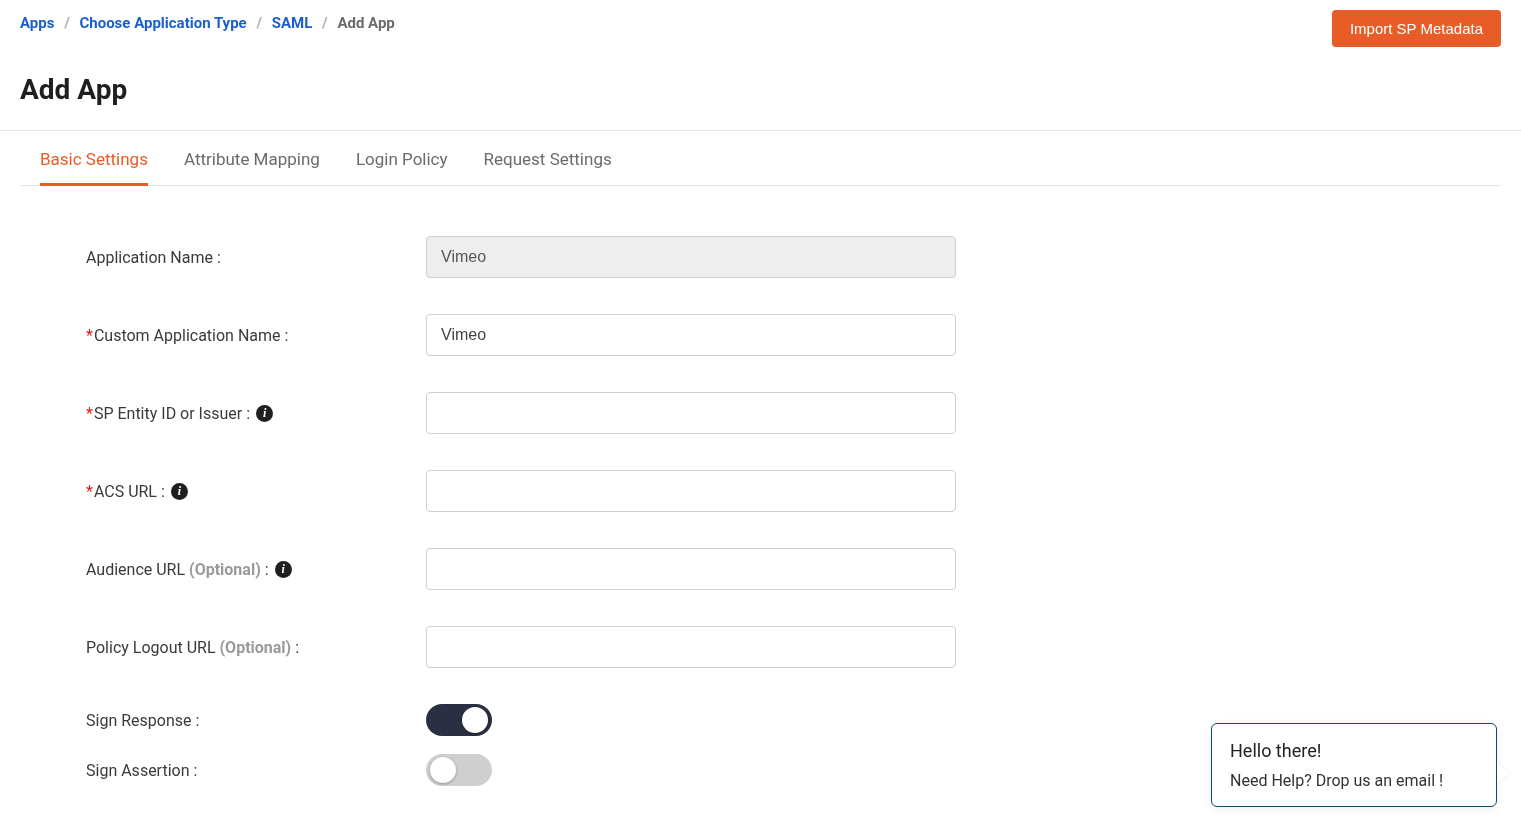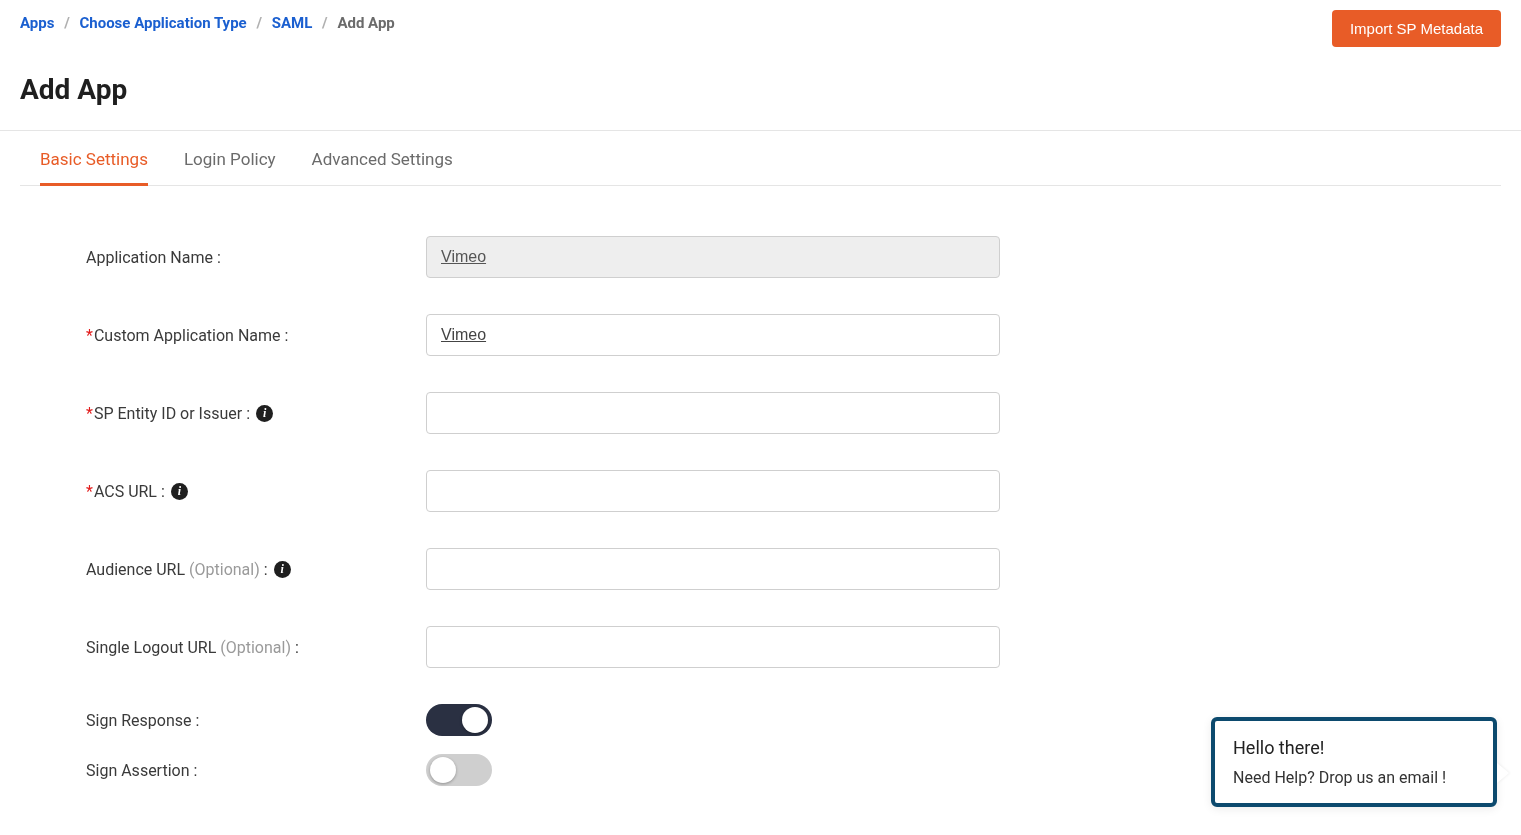--- a/index.html
+++ b/index.html
@@ -96,47 +96,47 @@
     display: flex;
     align-items: center;
     gap: 6px;
   }
   .label .req {
     color: #e21b1b;
     margin-right: 1px;
   }
   .label .optional {
     color: #9a9a9a;
+    font-weight: bold;
   }
   .info-icon {
     display: inline-flex;
     align-items: center;
     justify-content: center;
     width: 17px;
     height: 17px;
     border-radius: 50%;
     background: #1f1f1f;
     color: #fff;
     font-family: Georgia, serif;
     font-style: italic;
     font-weight: bold;
     font-size: 12px;
     line-height: 1;
     cursor: default;
   }
   .text-input {
-    width: 574px;
+    width: 530px;
     height: 42px;
     border: 1px solid #cfcfcf;
     border-radius: 4px;
     padding: 0 14px;
     font-size: 16px;
     color: #444;
     background: #fff;
-    text-decoration: underline;
   }
   .text-input:disabled {
     background: #eeeeee;
     color: #555;
   }
   .toggle {
     position: relative;
     width: 66px;
     height: 32px;
     border-radius: 16px;
@@ -161,21 +161,21 @@
     background: #cfcfcf;
   }
   .toggle.off .knob {
     left: 4px;
   }
   .chat-popup {
     position: fixed;
     right: 24px;
     bottom: 28px;
     width: 286px;
-    border: 4px solid #0c4a6e;
+    border: 1px solid #0c4a6e;
     border-radius: 6px;
     background: #fff;
     box-shadow: 0 2px 10px rgba(0,0,0,0.08);
     padding: 16px 18px;
   }
   .chat-popup .title {
     font-size: 18px;
     color: #222;
     margin-bottom: 10px;
   }
@@ -212,22 +212,23 @@
     <button class="btn">Import SP Metadata</button>
   </div>
 </div>
 
 <h1 class="page-title">Add App</h1>
 
 <div class="divider"></div>
 
 <div class="tabs">
   <div class="tab active">Basic Settings</div>
+  <div class="tab">Attribute Mapping</div>
   <div class="tab">Login Policy</div>
-  <div class="tab">Advanced Settings</div>
+  <div class="tab">Request Settings</div>
 </div>
 
 <div class="form-area">
 
   <div class="form-row">
     <div class="label">
       <span>Application Name :</span>
     </div>
     <input class="text-input" type="text" disabled="" value="Vimeo" style="">
   </div>
@@ -262,21 +263,21 @@
         <span class="optional">(Optional)</span><span> :</span>
       </span>
       <span class="info-icon">i</span>
     </div>
     <input class="text-input" type="text" value="" style="">
   </div>
 
   <div class="form-row">
     <div class="label">
       <span>
-        <span>Single Logout URL</span>
+        <span>Policy Logout URL</span>
         <span class="optional">(Optional)</span><span> :</span>
       </span>
     </div>
     <input class="text-input" type="text" value="" style="">
   </div>
 
   <div class="form-row tight">
     <div class="label">
       <span>Sign Response :</span>
     </div>

